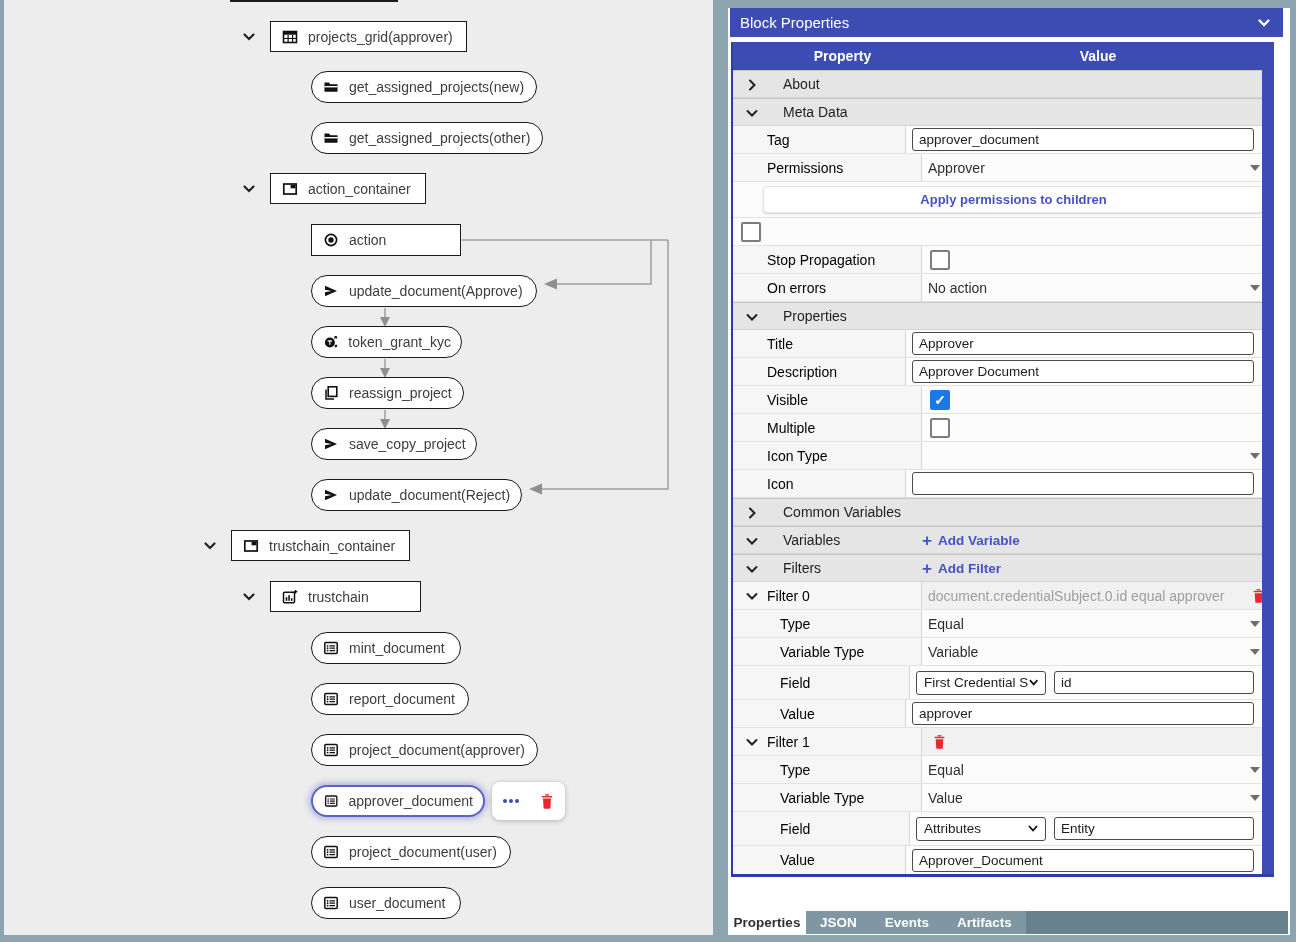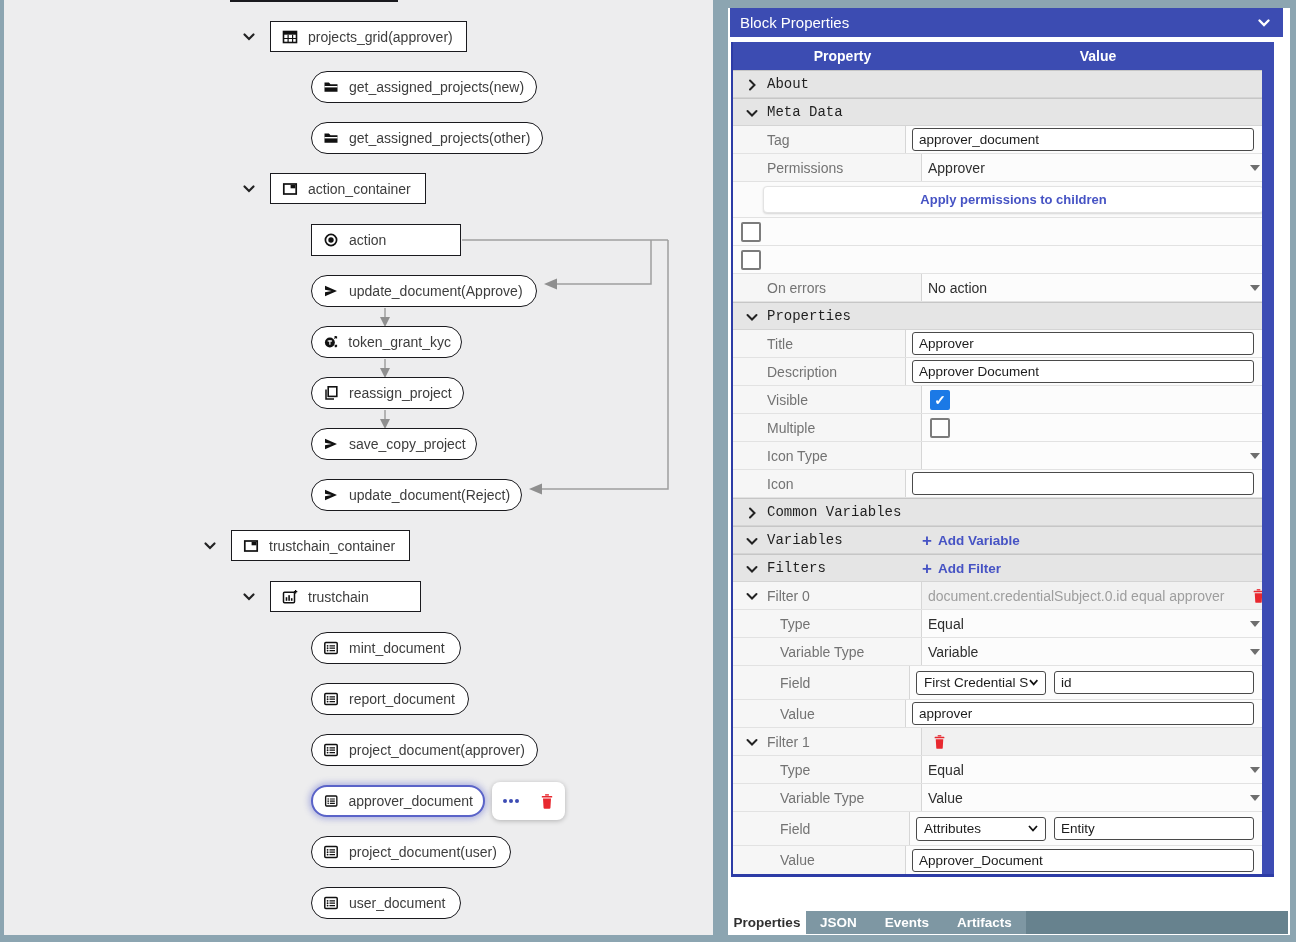--- a/index.html
+++ b/index.html
@@ -34,26 +34,26 @@
 
   .ptable{position:absolute;left:3px;top:34px;width:543px;background:#fff;
           border-left:2px solid #2D3CA6;border-bottom:3px solid #2D3CA6;box-sizing:border-box;}
   .scrollbar{position:absolute;right:0;top:28px;bottom:0;width:12px;background:#3D4CB4;cursor:pointer;}
   .colhdr{display:flex;height:28px;background:#3C4CB2;color:#fff;font-size:14px;font-weight:bold;align-items:center;}
   .colhdr .c1{width:189px;text-align:center;padding-left:30px;box-sizing:border-box;}
   .colhdr .c2{flex:1;text-align:center;}
 
   .trow{display:flex;min-height:28px;border-bottom:1px solid #e2e2e2;box-sizing:border-box;position:relative;}
   .tlabel{width:189px;background:#f6f6f6;display:flex;align-items:center;padding-left:34px;box-sizing:border-box;
-          font-size:14px;color:#737373;border-right:1px solid #d6d6d6;}
+          font-size:14px;color:#000000;border-right:1px solid #d6d6d6;}
   .tlabel.sub{padding-left:47px;}
   .tvalue{flex:1;background:#fcfcfc;display:flex;align-items:center;padding:0 20px 0 6px;position:relative;font-size:14px;color:#2e2e2e;}
   .section{display:flex;align-items:center;height:28px;background:#e5e5e5;border-top:1px solid #c6c6c6;
            border-bottom:1px solid #d4d4d4;font-size:14px;color:#1f1f1f;position:relative;box-sizing:border-box;}
-  .section .slabel{padding-left:34px;width:189px;box-sizing:border-box;font-family:Liberation Mono, monospace;}
+  .section .slabel{padding-left:50px;width:189px;box-sizing:border-box;}
   .secchev{position:absolute;left:11px;top:6px;width:16px;height:16px;cursor:pointer;}
   .rowchev{position:absolute;left:11px;top:6px;width:16px;height:16px;cursor:pointer;}
 
   .tinput{height:21px;border:1px solid #4a4a4a;border-radius:3px;font-family:"Liberation Sans",sans-serif;
           font-size:13.5px;padding:0 6px;width:328px;background:#fff;color:#1c1c1c;}
   .ddtri{position:absolute;right:14px;top:50%;margin-top:-3px;width:0;height:0;
          border-left:5px solid transparent;border-right:5px solid transparent;border-top:6px solid #6e6e6e;cursor:pointer;}
   .cb{width:16px;height:16px;border:2px solid #7c7c7c;border-radius:2px;background:#fff;margin-left:2px;cursor:pointer;
       display:flex;align-items:center;justify-content:center;box-sizing:content-box;}
   .cb.on{background:#1B79E6;border-color:#1B79E6;}
@@ -352,20 +352,21 @@
         <button class="applybtn">Apply permissions to children</button>
       </div>
 
       <div class="trow">
         <div class="tvalue">
             <span class="cb"></span>
           </div>
       </div>
 
       <div class="trow">
+        <div class="tlabel">Stop Propagation</div>
         <div class="tvalue">
             <span class="cb"></span>
           </div>
       </div>
 
       <div class="trow">
         <div class="tlabel">On errors</div>
         <div class="tvalue">
           <span>No action</span>
           <span class="ddtri"></span>

